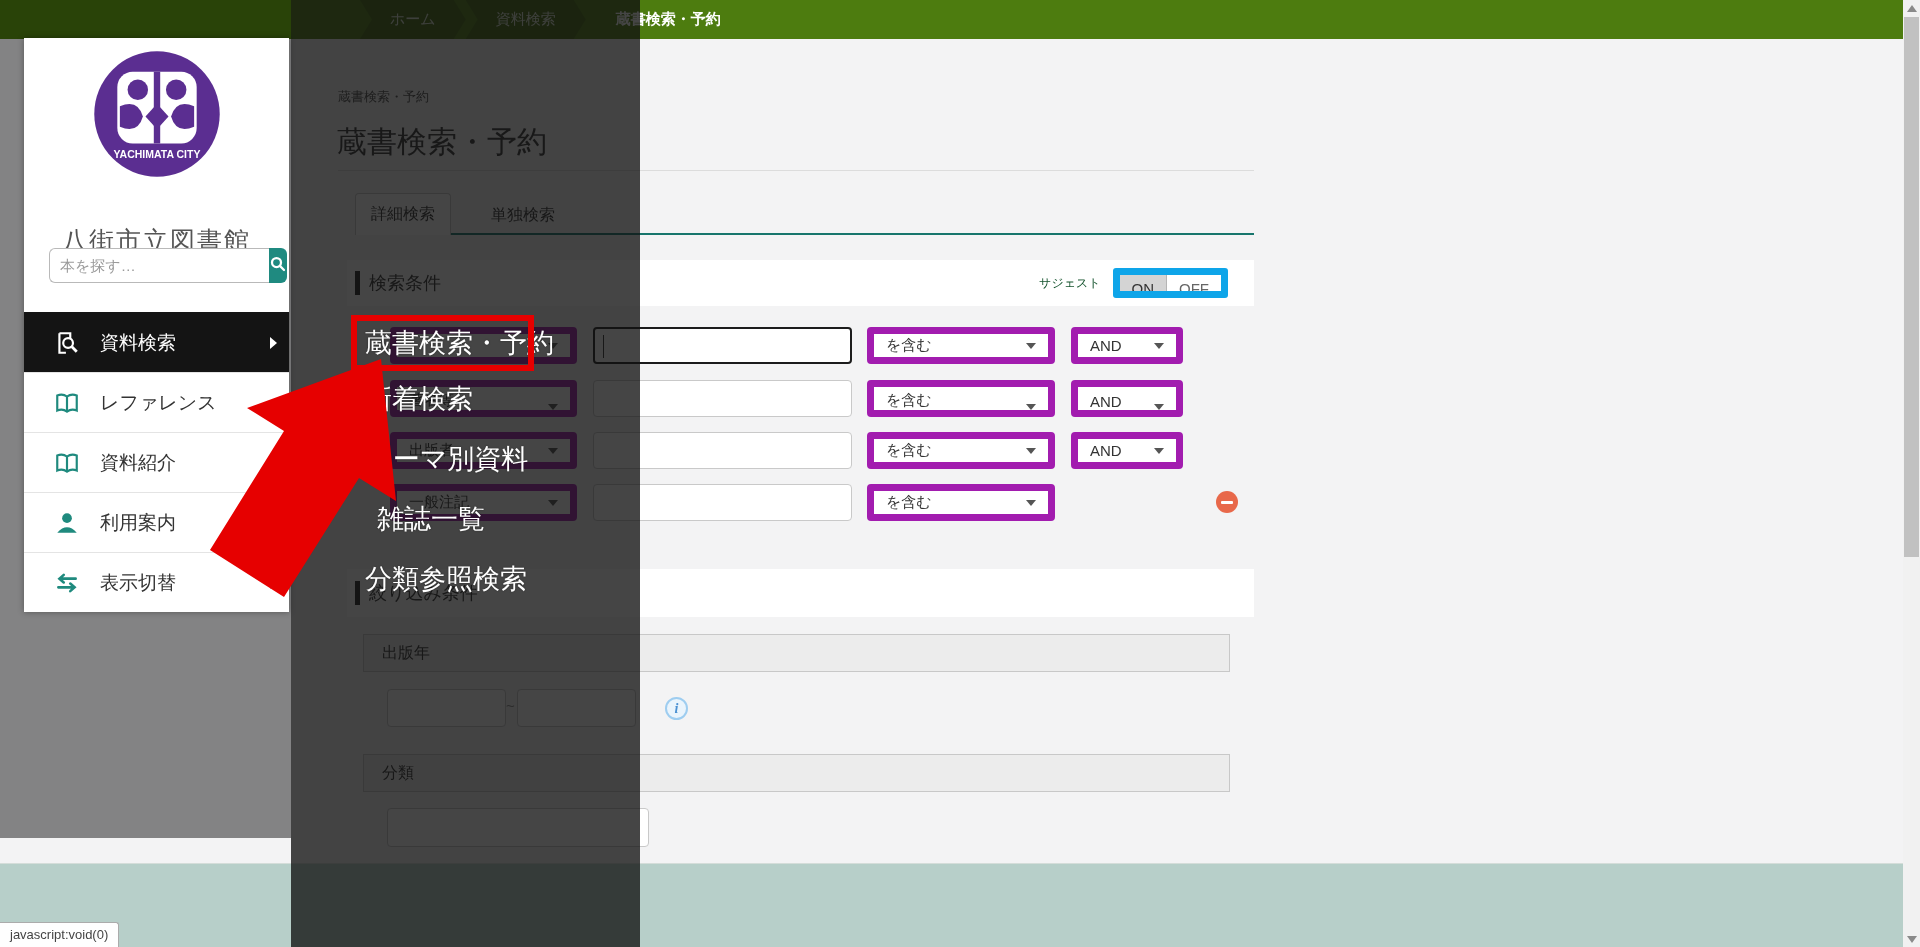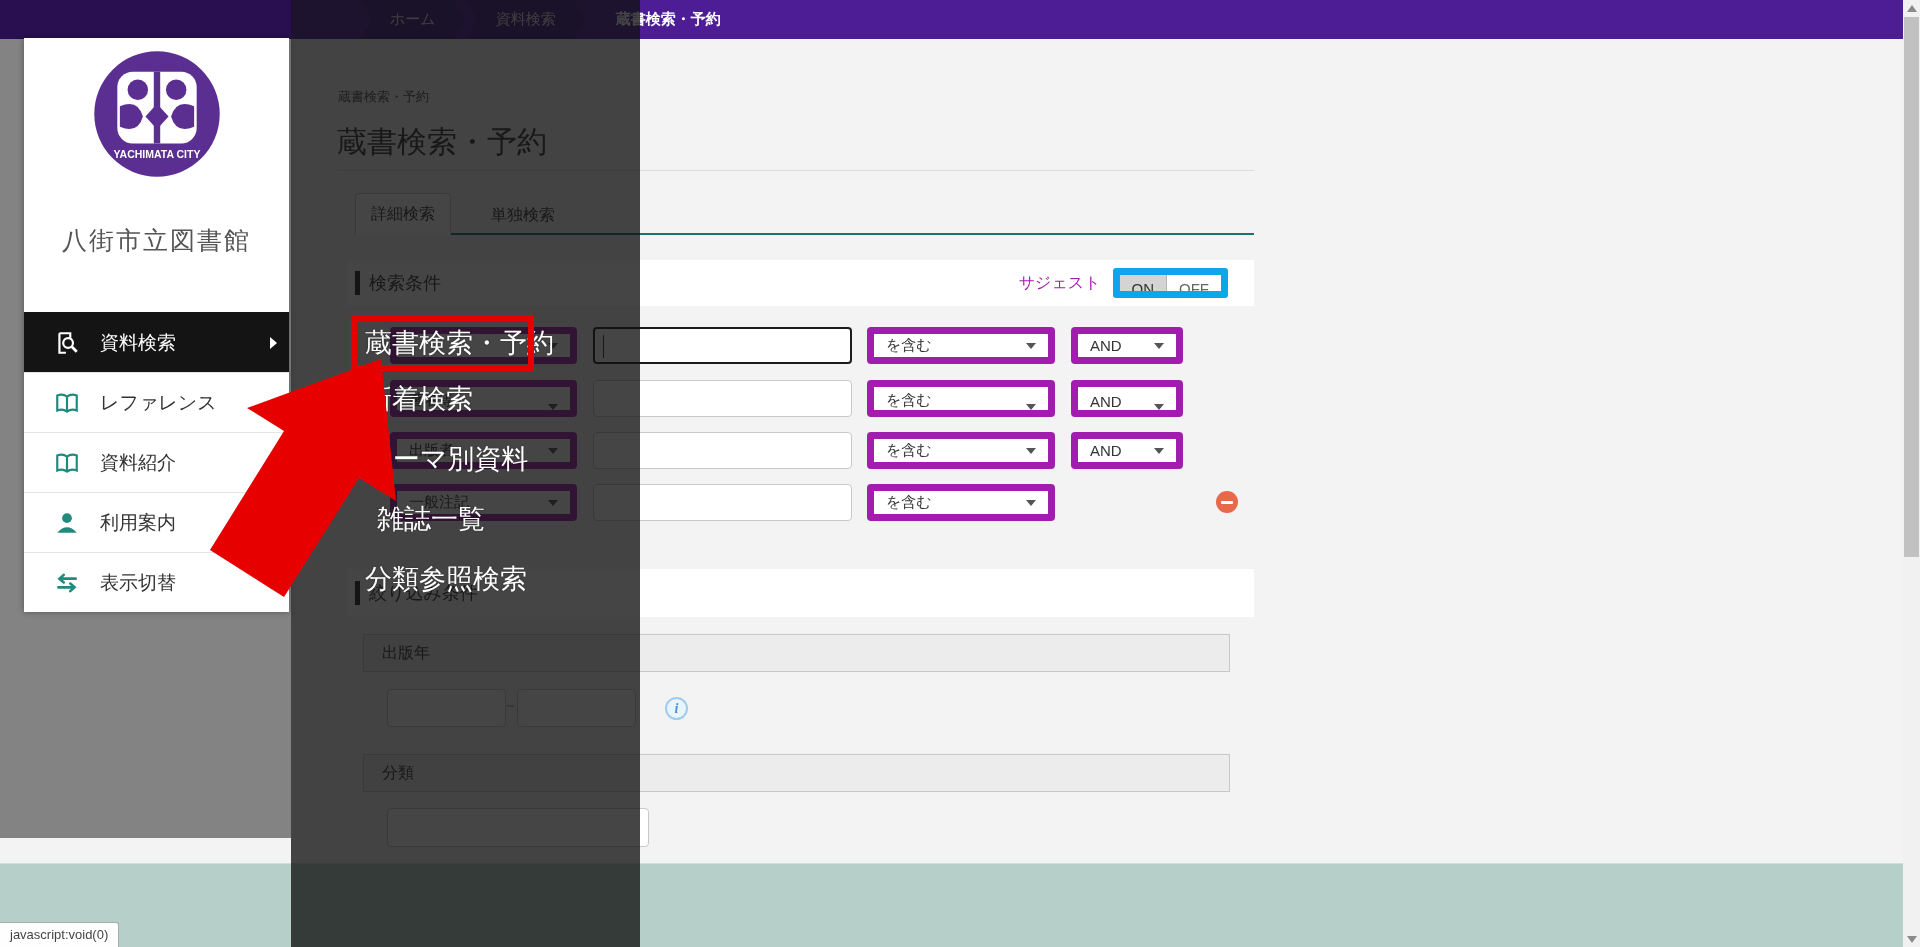--- a/index.html
+++ b/index.html
@@ -1,20 +1,20 @@
 <!DOCTYPE html>
 <html><head>
 <meta charset="utf-8">
 <style>
   * { margin:0; padding:0; box-sizing:border-box; }
   html,body { width:1920px; height:947px; overflow:hidden; }
   body { font-family:"Liberation Sans","DejaVu Sans",sans-serif; background:#f3f3f4; position:relative; }
 
   
-  .topbar { position:absolute; left:0; top:0; width:1903px; height:39px; background:#4c1d95; z-index:1; }
+  .topbar { position:absolute; left:0; top:0; width:1903px; height:39px; background:#4d7c0f; z-index:1; }
   .topnav { position:absolute; left:360px; top:0; height:39px; display:flex; }
   .topnav-item { height:39px; display:flex; align-items:center; padding:0 30px; color:rgba(255,255,255,.82);
     font-size:15px; cursor:pointer; background:rgba(0,0,0,0.18);
     clip-path:polygon(0 0, calc(100% - 12px) 0, 100% 50%, calc(100% - 12px) 100%, 0 100%, 12px 50%); }
   .topnav-item.active { background:transparent; color:#fff; font-weight:bold; clip-path:none; }
   .user-btn { position:absolute; left:1624px; top:0; width:206px; height:39px; background:#196e66;
     display:flex; align-items:center; justify-content:center; gap:9px; color:#f2f5f4; font-size:15px; cursor:pointer; }
 
   
   .scrollbar { position:absolute; right:0; top:0; width:17px; height:947px; background:#f1f1f1; z-index:70; }
@@ -35,21 +35,21 @@
     display:flex; align-items:center; justify-content:center; font-size:16px; color:#333; cursor:pointer; }
   .tab-underline { position:absolute; left:451px; top:233px; width:803px; height:2px; background:#17756c; }
 
   .section-band { position:absolute; left:347px; width:907px; background:#fff; }
   .band1 { top:260px; height:46px; }
   .band2 { top:569px; height:48px; }
   .section-label { position:absolute; left:8px; top:50%; transform:translateY(-50%); display:flex; align-items:center; gap:9px; font-size:18px; color:#333; }
   .section-label::before { content:""; display:block; width:5px; height:24px; background:#222; }
 
   .suggest-wrap { position:absolute; right:26px; top:50%; transform:translateY(-50%); display:flex; align-items:center; gap:12px; }
-  .suggest-label { font-size:16px; color:#a21caf; }
+  .suggest-label { font-size:12px; color:#14532d; }
   .toggle { display:flex; border:7px solid #0ea5e9; border-radius:3px; overflow:hidden; height:30px; }
   .toggle .on { background:#d4d4d4; color:#333; padding:0 12px; line-height:28px; font-size:15px; cursor:pointer; }
   .toggle .off { background:#fff; color:#666; padding:0 12px; line-height:28px; font-size:15px; border-left:1px solid #b5b5b5; cursor:pointer; }
 
   .sel { position:absolute; height:37px; background:#fff; border:7px solid #a21caf; border-radius:4px;
     display:flex; align-items:center; justify-content:space-between; padding:0 12px; font-size:15px; color:#333; cursor:pointer; }
   .sel::after { content:""; width:0; height:0; border-left:5px solid transparent; border-right:5px solid transparent; border-top:6px solid #555; margin-left:8px; }
   .inp { position:absolute; height:37px; background:#fff; border:1px solid #c9c9c9; border-radius:4px; }
   .inp.focused { border:2px solid #1c1c1c; }
   .caret { position:absolute; left:8px; top:6px; width:1px; height:23px; background:#333; }
@@ -221,20 +221,31 @@
       <rect x="47.5" y="17" width="5" height="56" fill="#5b2e91"></rect>
       <circle cx="35" cy="31" r="8" fill="#5b2e91"></circle>
       <circle cx="65" cy="31" r="8" fill="#5b2e91"></circle>
       <path d="M21 44 q14 -6 18 8 q-4 14 -18 8 Z" fill="#5b2e91"></path>
       <path d="M79 44 q-14 -6 -18 8 q4 14 18 8 Z" fill="#5b2e91"></path>
       <path d="M50 42 l9 10 l-9 10 l-9 -10 Z" fill="#5b2e91"></path>
       <text x="50" y="84" text-anchor="middle" font-size="8.2" font-weight="bold" fill="#fff" font-family="Liberation Sans, DejaVu Sans, sans-serif">YACHIMATA CITY</text>
     </svg>
   </div>
   <div class="lib-name">八街市立図書館</div>
+  <div class="side-search">
+    <input type="text" placeholder="本を探す…" style="">
+    <button>
+      <span>
+        <svg width="18" height="18" viewBox="0 0 24 24" fill="none" stroke="#fff" stroke-width="3" stroke-linecap="round">
+            <circle cx="10" cy="10" r="6"></circle>
+            <line x1="14.5" y1="14.5" x2="20" y2="20"></line>
+          </svg>
+      </span>
+    </button>
+  </div>
   <div class="menu">
     <div class="menu-item active">
       <svg class="mi-icon" viewBox="0 0 24 24" fill="none" stroke="#fff" stroke-width="2">
         <path d="M5 3 h10 v5 M5 3 v18 h6"></path>
           <circle cx="13" cy="12" r="4.5"></circle>
           <line x1="16.5" y1="15.5" x2="21" y2="20" stroke-width="2.6"></line>
       </svg>
       <span>資料検索</span>
       <span class="chev"></span>
     </div>

